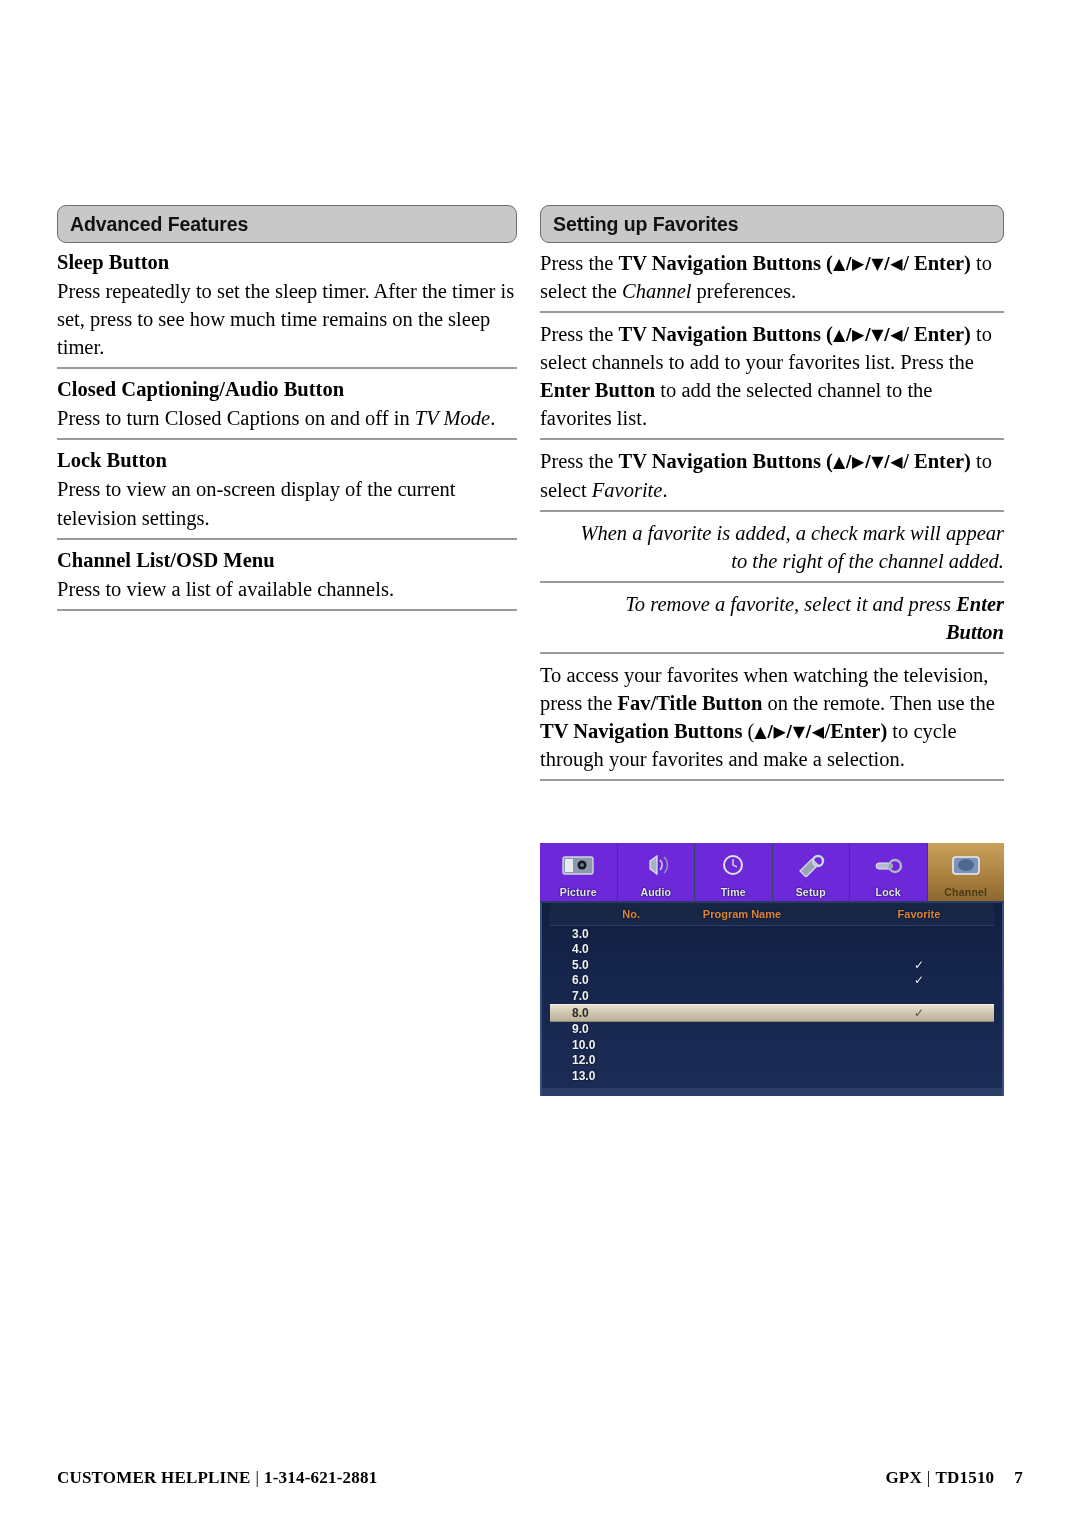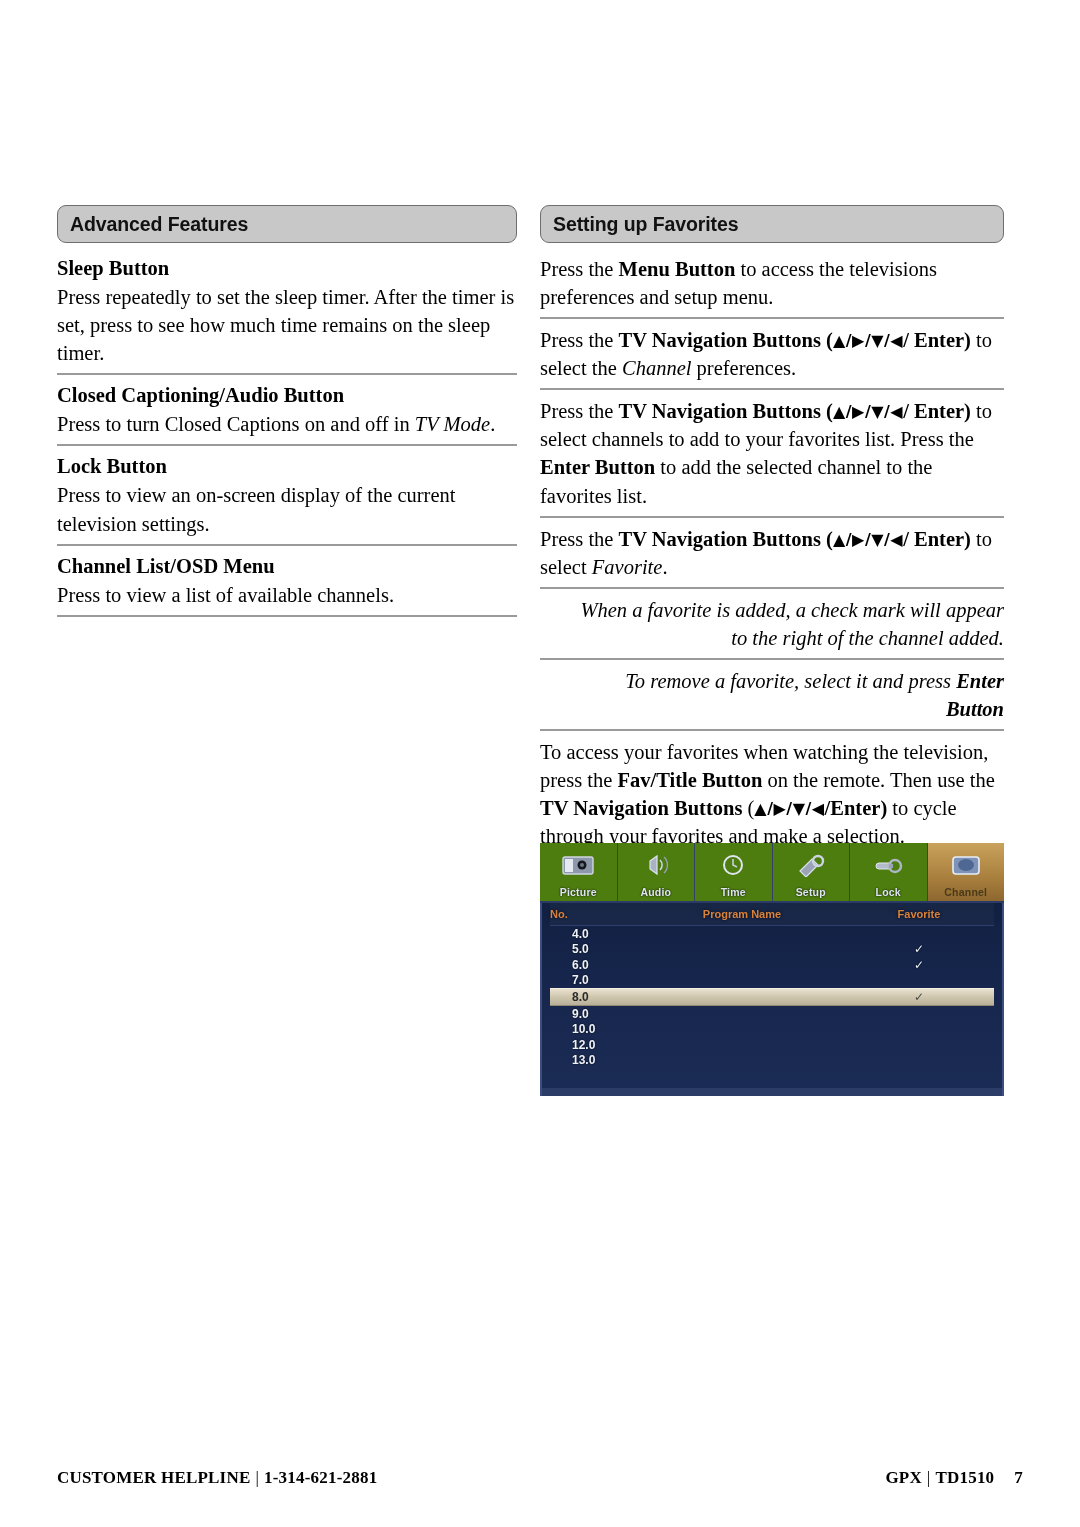--- a/index.html
+++ b/index.html
@@ -40,21 +40,21 @@
     border: 1.6px solid #6e6e6e;
     border-radius: 9px;
     display: flex;
     align-items: center;
     padding-left: 12px;
     font-family: "Liberation Sans", "DejaVu Sans", sans-serif;
     font-weight: bold;
     font-size: 19.5px;
     letter-spacing: -0.1px;
     color: #111111;
-    margin-bottom: 12px;
+    margin-bottom: 6px;
   }
 
   
   .block {
     padding-bottom: 6px;
     border-bottom: 2px solid #9a9a9a;
     margin-bottom: 7px;
   }
   .block.last { border-bottom: 2px solid #9a9a9a; }
 
@@ -106,21 +106,21 @@
   }
   .tv-menuitem {
     flex: 1;
     position: relative;
     border-right: 1.5px solid #32406a;
     display: flex;
     flex-direction: column;
     align-items: center;
     justify-content: flex-end;
     padding-bottom: 3px;
-    background: #4d7c0f;
+    background: #6d28d9;
   }
   .tv-menuitem:last-child { border-right: none; }
   .tv-menuitem.active {
     background: linear-gradient(180deg, #c9a25c 0%, #a97f3d 60%, #8d6730 100%);
   }
   .tv-menuicon {
     flex: 1;
     display: flex;
     align-items: center;
     justify-content: center;
@@ -154,21 +154,21 @@
     background: rgba(255,255,255,0.03);
   }
   .tv-th {
     font-family: "Liberation Sans", "DejaVu Sans", sans-serif;
     font-size: 11px;
     font-weight: bold;
     color: #d9823c;
     text-shadow: 0 0 3px rgba(0,0,0,0.8);
     filter: blur(0.3px);
   }
-  .th-no   { width: 90px; text-align: left; }
+  .th-no   { width: 90px; text-align: right; }
   .th-name { flex: 1;     text-align: center; }
   .th-fav  { width: 150px; text-align: center; }
 
   .tv-row {
     display: flex;
     align-items: center;
     height: 15.5px;
   }
   .tv-row.selected {
     background: linear-gradient(180deg, #e9e2cf 0%, #cfc6ae 50%, #b9b09a 100%);
@@ -255,23 +255,20 @@
     </div>
 
   </div>
 
   <div class="col col-right">
 
     <div class="section-header">
       <span>Setting up Favorites</span>
     </div>
 
-    <div class="block">
-      <p class="blk-body"><span>Press the </span><span class="bold">Menu Button</span><span> to access the televisions preferences and setup menu.</span></p>
-    </div>
 
     <div class="block">
       <p class="blk-body"><span>Press the </span><span class="bold">TV Navigation Buttons (</span><span class="nav-glyph bold">▲/▶/▼/◀</span><span class="bold">/ Enter)</span><span> to select the </span><span class="ital">Channel</span><span> preferences.</span></p>
     </div>
 
     <div class="block">
       <p class="blk-body"><span>Press the </span><span class="bold">TV Navigation Buttons (</span><span class="nav-glyph bold">▲/▶/▼/◀</span><span class="bold">/ Enter)</span><span> to select channels to add to your favorites list. Press the </span><span class="bold">Enter Button</span><span> to add the selected channel to the favorites list.</span></p>
     </div>
 
     <div class="block">
@@ -364,20 +361,25 @@
 
     <div class="tv-table">
 
       <div class="tv-thead">
         <div class="tv-th th-no">No.</div>
         <div class="tv-th th-name">Program Name</div>
         <div class="tv-th th-fav">Favorite</div>
       </div>
 
       <div class="tv-row">
+        <div class="tv-cell-no">3.0</div>
+        <div class="tv-cell-name"></div>
+        <div class="tv-cell-fav"></div>
+      </div>
+      <div class="tv-row">
         <div class="tv-cell-no">4.0</div>
         <div class="tv-cell-name"></div>
         <div class="tv-cell-fav"></div>
       </div>
       <div class="tv-row">
         <div class="tv-cell-no">5.0</div>
         <div class="tv-cell-name"></div>
         <div class="tv-cell-fav">✓</div>
       </div>
       <div class="tv-row">

